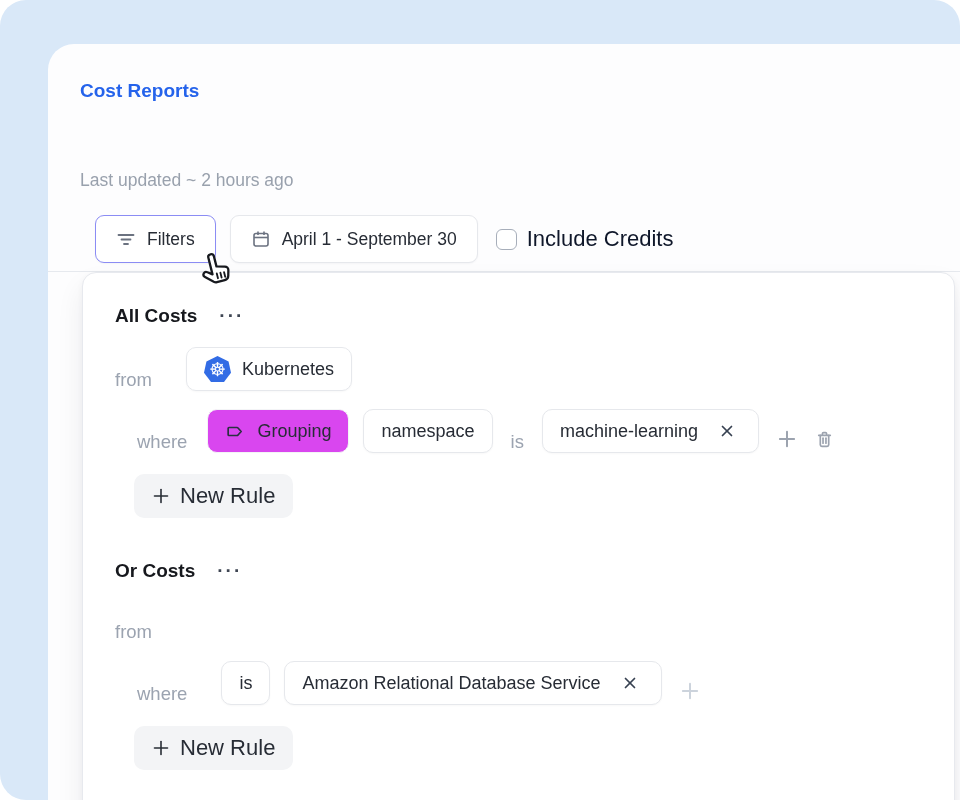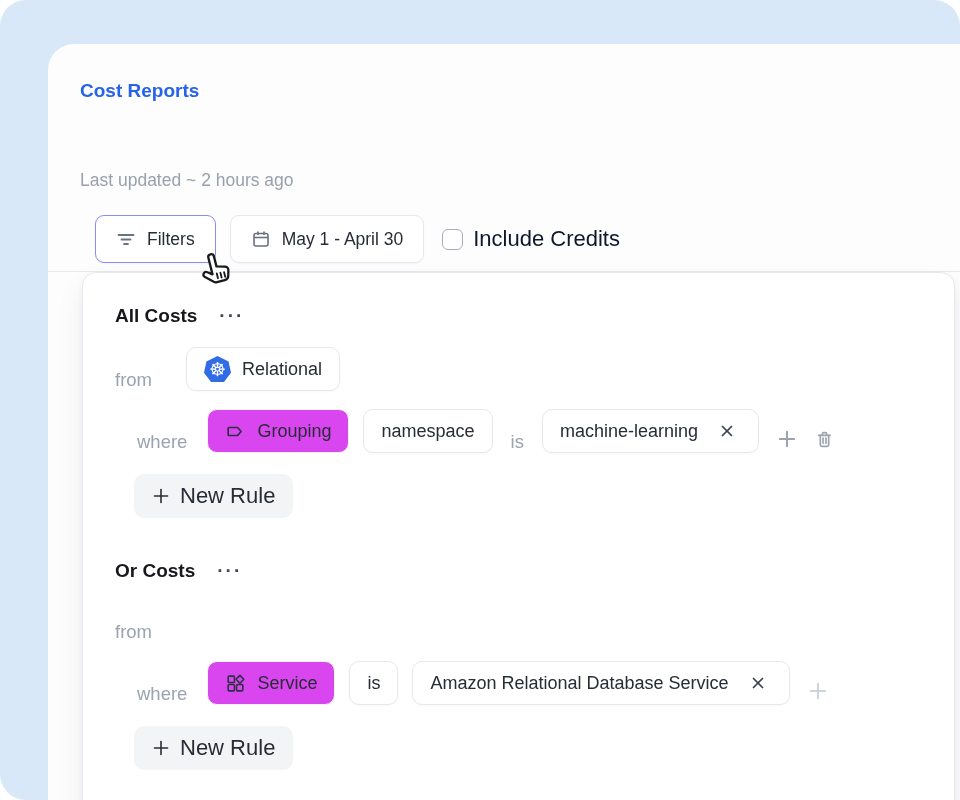--- a/index.html
+++ b/index.html
@@ -89,21 +89,21 @@
 
       <div class="btn">
         <span>
           <svg width="20" height="20" viewBox="0 0 20 20" fill="none" stroke="#6b7280" stroke-width="1.6">
               <rect x="3" y="4.5" width="14" height="12.5" rx="2"></rect>
               <line x1="7" y1="2.5" x2="7" y2="6"></line>
               <line x1="13" y1="2.5" x2="13" y2="6"></line>
               <line x1="3" y1="8.5" x2="17" y2="8.5"></line>
             </svg>
         </span>
-        <span>May 1 - April 30</span>
+        <span>April 1 - September 30</span>
       </div>
 
       <div class="check-wrap">
         <div class="checkbox"></div>
         <span class="check-label">Include Credits</span>
       </div>
     </div>
 
     <div class="divider"></div>
 
@@ -114,21 +114,21 @@
         <span class="group-title">All Costs</span>
         <span class="menu-dots">···</span>
       </div>
 
       <div class="row">
         <span class="kw from">from</span>
         <div class="chip outlined">
           <span class="k8s-badge">
               <span>☸</span>
             </span>
-          <span>Relational</span>
+          <span>Kubernetes</span>
         </div>
       </div>
 
       <div class="row rule-row">
         <span class="kw where">where</span>
         <div class="chip soft">
           <span>
             <svg width="21" height="21" viewBox="0 0 20 20" fill="none" stroke="#2a3140" stroke-width="1.6" stroke-linejoin="round">
                 <path d="M3.8 6.2 h7.6 c.4 0 .8.2 1 .5 l3 3.3 -3 3.3 c-.2.3-.6.5-1 .5 H3.8 c-.5 0-.8-.4-.8-.8 V7 c0-.5.3-.8.8-.8 Z"></path>
               </svg>
@@ -183,31 +183,20 @@
         <span class="group-title">Or Costs</span>
         <span class="menu-dots">···</span>
       </div>
 
       <div class="row" style="margin-top:15px">
         <span class="kw from">from</span>
       </div>
 
       <div class="row rule-row">
         <span class="kw where">where</span>
-        <div class="chip soft">
-          <span>
-            <svg width="21" height="21" viewBox="0 0 20 20" fill="none" stroke="#2a3140" stroke-width="1.5" stroke-linejoin="round">
-                <rect x="3" y="3" width="6" height="6" rx="1"></rect>
-                <path d="M14.2 2.3 L17.9 6 L14.2 9.7 L10.5 6 Z"></path>
-                <rect x="3" y="11" width="6" height="6" rx="1"></rect>
-                <rect x="11" y="11" width="6" height="6" rx="1"></rect>
-              </svg>
-          </span>
-          <span>Service</span>
-        </div>
         <span class="gap"></span>
         <div class="chip outlined">
           <span>is</span>
         </div>
         <span class="gap"></span>
         <div class="chip outlined">
           <span>Amazon Relational Database Service</span>
           <span class="x icon-btn">
             <svg width="16" height="16" viewBox="0 0 16 16" stroke="#374151" stroke-width="1.7" stroke-linecap="round">
                 <line x1="3.5" y1="3.5" x2="12.5" y2="12.5"></line>

